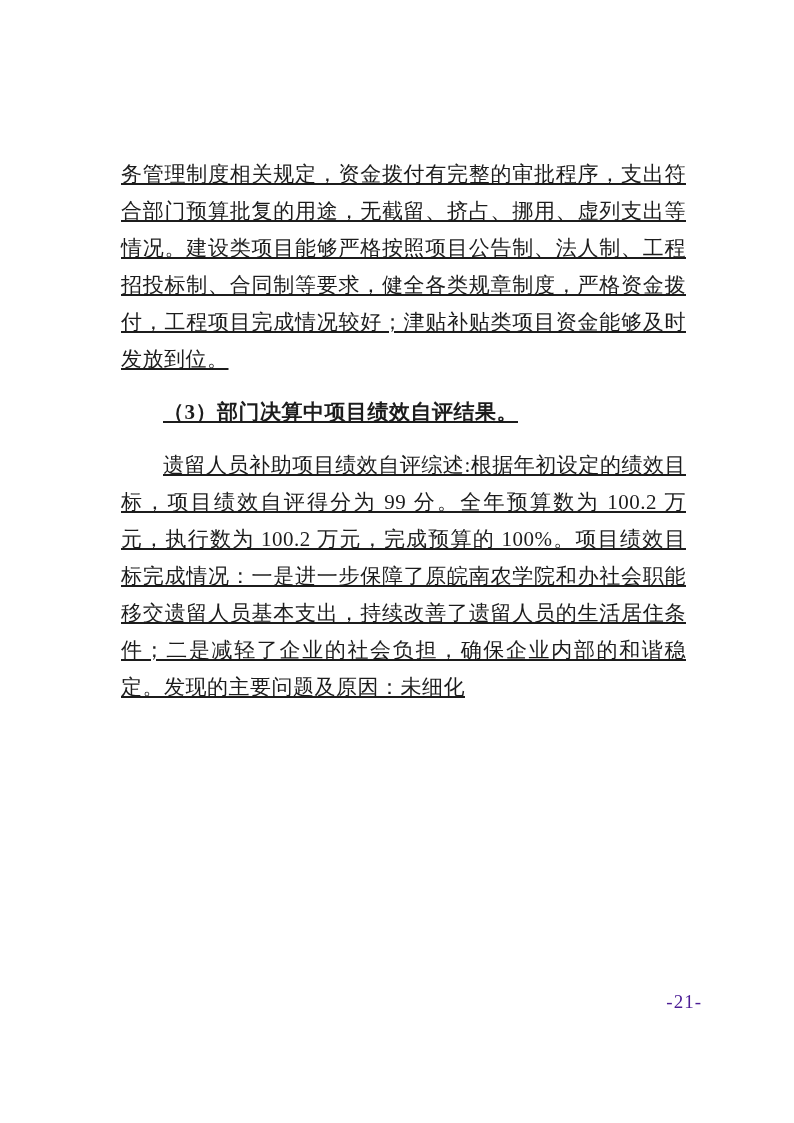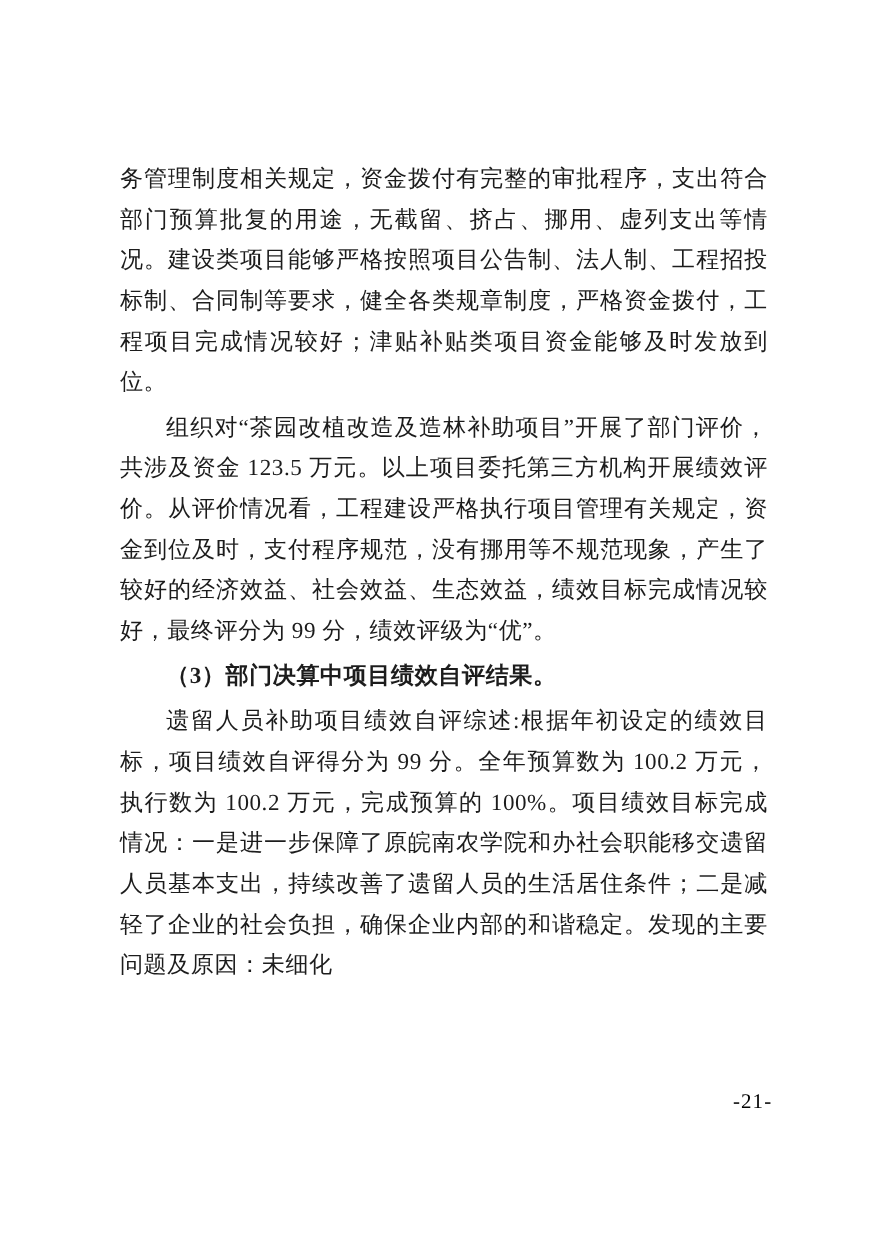--- a/index.html
+++ b/index.html
@@ -26,49 +26,49 @@
     top: 140px;
     width: 597px;
   }
 
   .content p {
     font-size: 21px;
     line-height: 37px;
     letter-spacing: 0.5px;
     text-align: justify;
     text-justify: inter-ideograph;
-    margin: 4px;
+    margin: 16px;
+    text-decoration: underline;
   }
 
   .content p.indent {
     text-indent: 2em;
   }
 
   .content p.bold {
     font-weight: bold;
   }
 
   .page-number {
     position: absolute;
     top: 991px;
     right: 92px;
     font-size: 19px;
     letter-spacing: 1px;
-    color: #000000;
+    color: #4c1d95;
   }
 </style>
 </head>
 <body>
 
 <div class="page">
 
   <div class="content">
     <p>务管理制度相关规定，资金拨付有完整的审批程序，支出符合部门预算批复的用途，无截留、挤占、挪用、虚列支出等情况。建设类项目能够严格按照项目公告制、法人制、工程招投标制、合同制等要求，健全各类规章制度，严格资金拨付，工程项目完成情况较好；津贴补贴类项目资金能够及时发放到位。</p>
 
-    <p class="indent">组织对“茶园改植改造及造林补助项目”开展了部门评价，共涉及资金 123.5 万元。以上项目委托第三方机构开展绩效评价。从评价情况看，工程建设严格执行项目管理有关规定，资金到位及时，支付程序规范，没有挪用等不规范现象，产生了较好的经济效益、社会效益、生态效益，绩效目标完成情况较好，最终评分为 99 分，绩效评级为“优”。</p>
 
 
     <p class="indent bold">（3）部门决算中项目绩效自评结果。</p>
 
 
     <p class="indent">遗留人员补助项目绩效自评综述:根据年初设定的绩效目标，项目绩效自评得分为 99 分。全年预算数为 100.2 万元，执行数为 100.2 万元，完成预算的 100%。项目绩效目标完成情况：一是进一步保障了原皖南农学院和办社会职能移交遗留人员基本支出，持续改善了遗留人员的生活居住条件；二是减轻了企业的社会负担，确保企业内部的和谐稳定。发现的主要问题及原因：未细化</p>
   </div>
 
   <div class="page-number">-21-</div>
 

